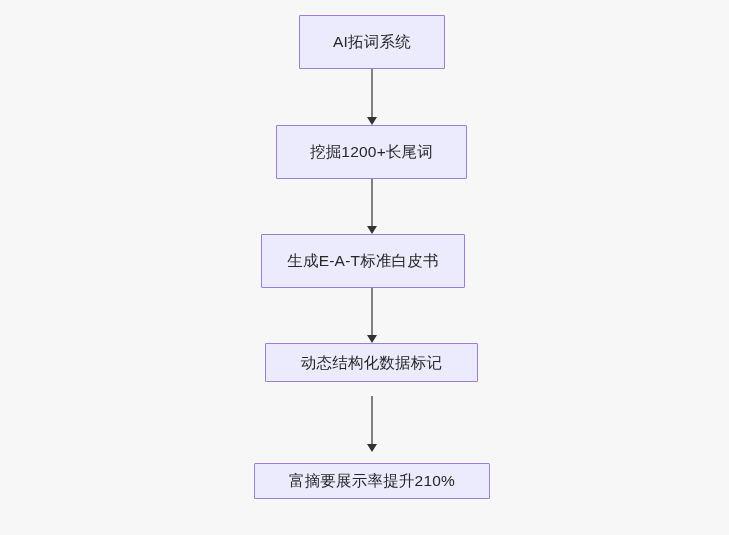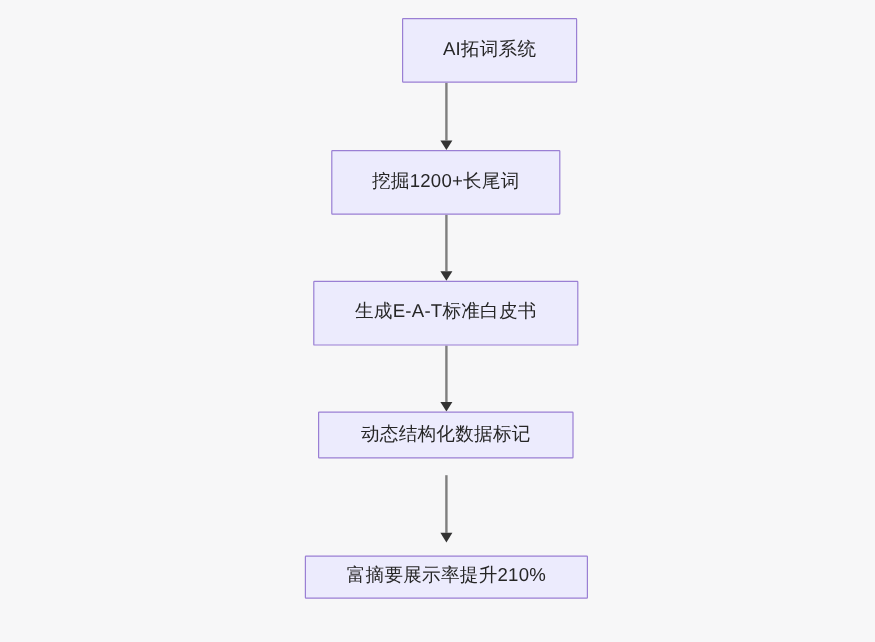--- a/index.html
+++ b/index.html
@@ -75,29 +75,29 @@
   <div class="edge" style="left:371px; top:288px; height:55px;">
     <div class="edge-line" style="height:47px;"></div>
     <div class="edge-head" style="top:47px;"></div>
   </div>
 
   <div class="edge" style="left:371px; top:396px; height:56px;">
     <div class="edge-line" style="height:48px;"></div>
     <div class="edge-head" style="top:48px;"></div>
   </div>
 
-  <div class="node" style="left:299px; top:15px; width:146px; height:54px;margin-left:36px;">
+  <div class="node" style="left:299px; top:15px; width:146px; height:54px;">
     <span class="node-label">AI拓词系统</span>
   </div>
 
   <div class="node" style="left:276px; top:125px; width:191px; height:54px;">
     <span class="node-label">挖掘1200+长尾词</span>
   </div>
 
-  <div class="node" style="left:261px; top:234px; width:221px; height:54px;">
+  <div class="node" style="left:261px; top:234px; width:204px; height:54px;">
     <span class="node-label">生成E-A-T标准白皮书</span>
   </div>
 
   <div class="node" style="left:265px; top:343px; width:213px; height:39px;">
     <span class="node-label">动态结构化数据标记</span>
   </div>
 
   <div class="node" style="left:254px; top:463px; width:236px; height:36px;">
     <span class="node-label">富摘要展示率提升210%</span>
   </div>

